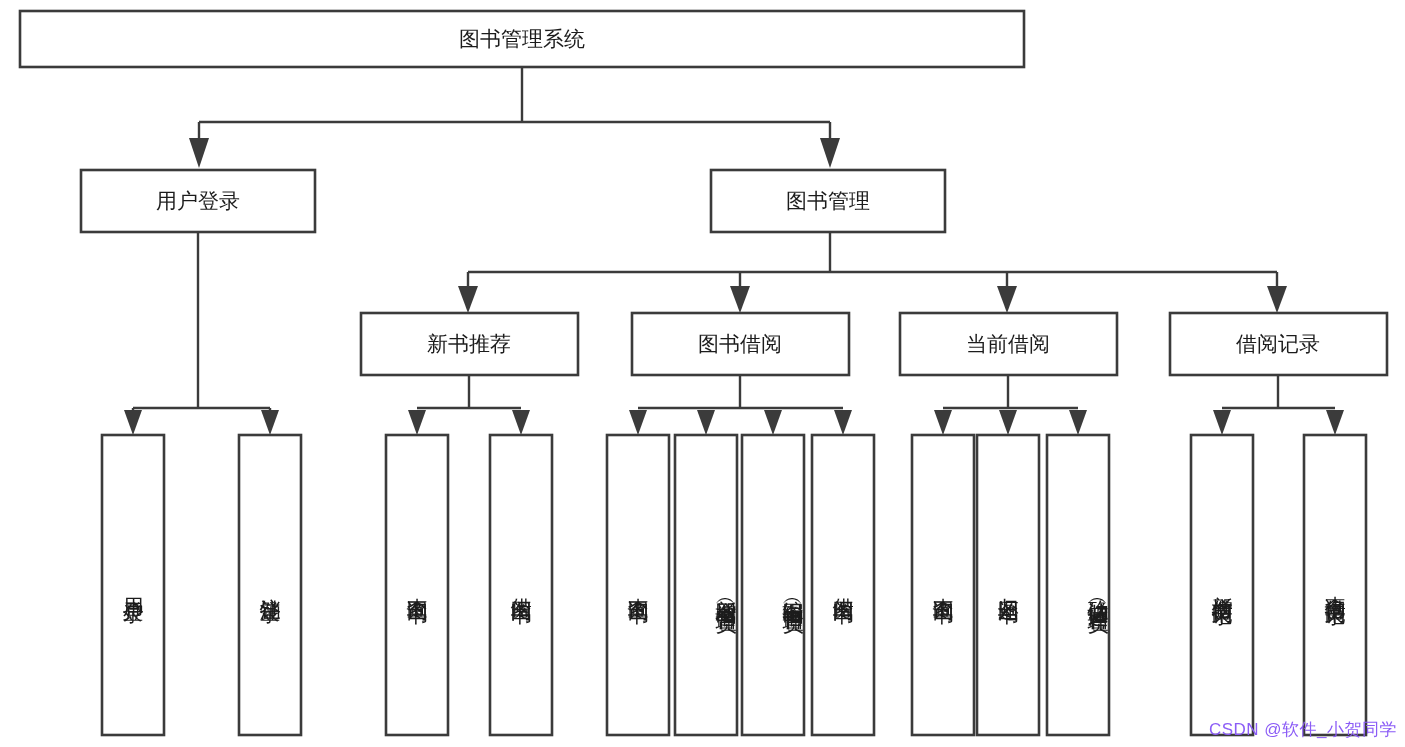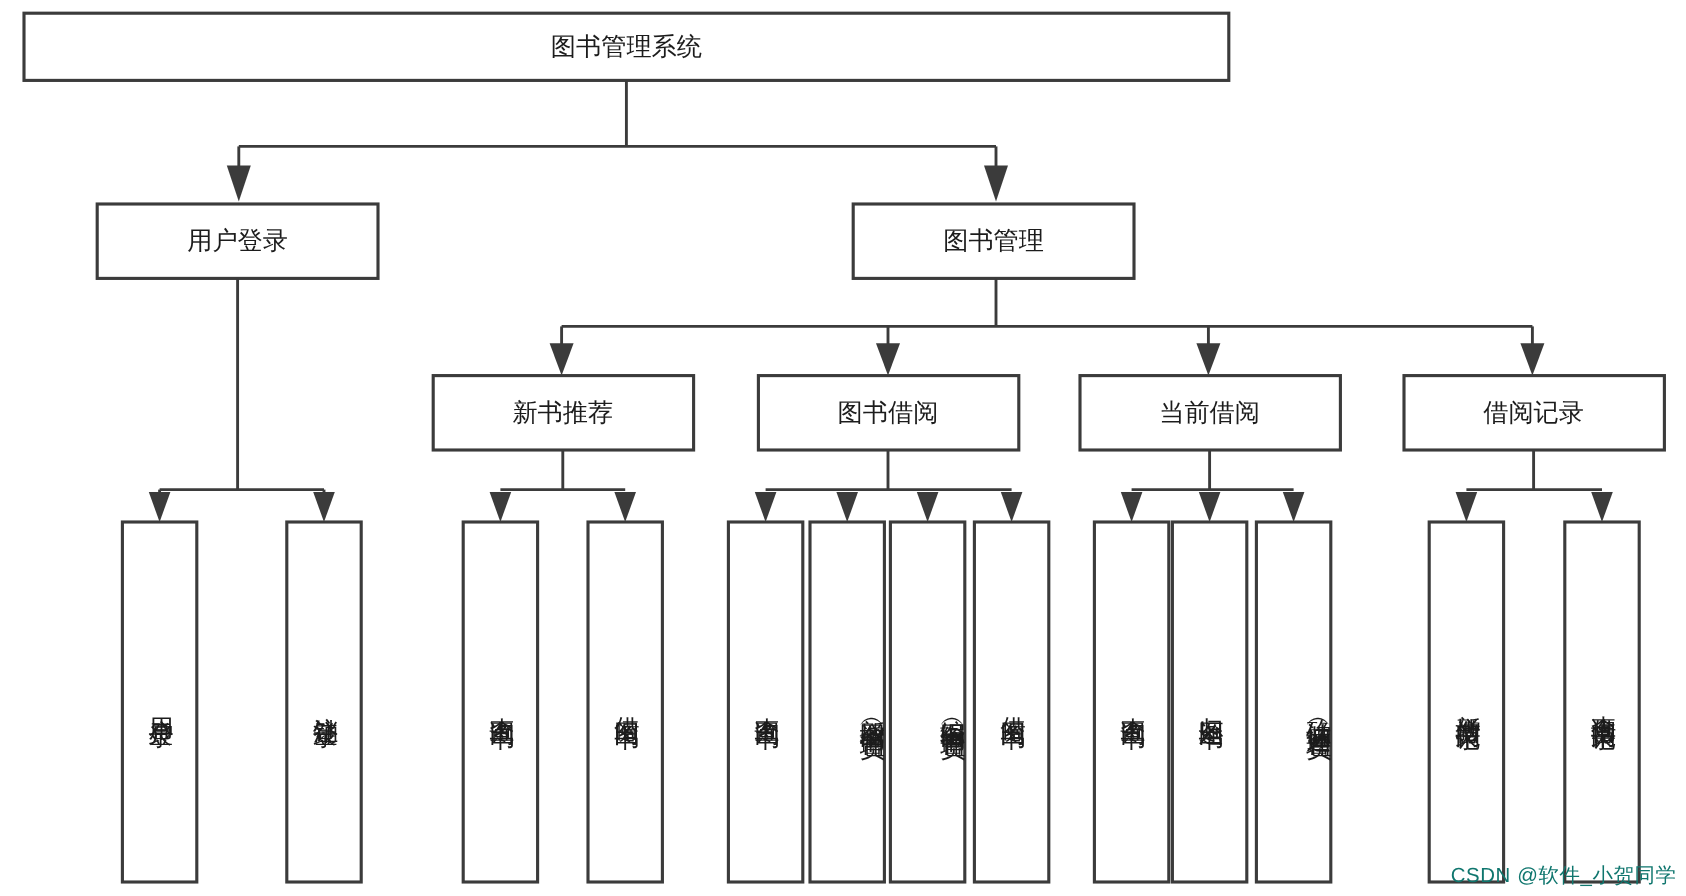--- a/index.html
+++ b/index.html
@@ -62,21 +62,21 @@
     justify-content: center;
     text-align: center;
     pointer-events: none;
   }
   .watermark {
     position: absolute;
     right: 8px;
     bottom: 6px;
     font-family: "Liberation Sans", "DejaVu Sans", sans-serif;
     font-size: 17px;
-    color: #0f766e;
+    color: #8b5cf6;
     letter-spacing: 0.5px;
     white-space: nowrap;
   }
 </style>
 </head>
 <body>
 
 <div id="diagram-root">
 
   <svg class="diagram-canvas" viewBox="0 0 1405 747">

